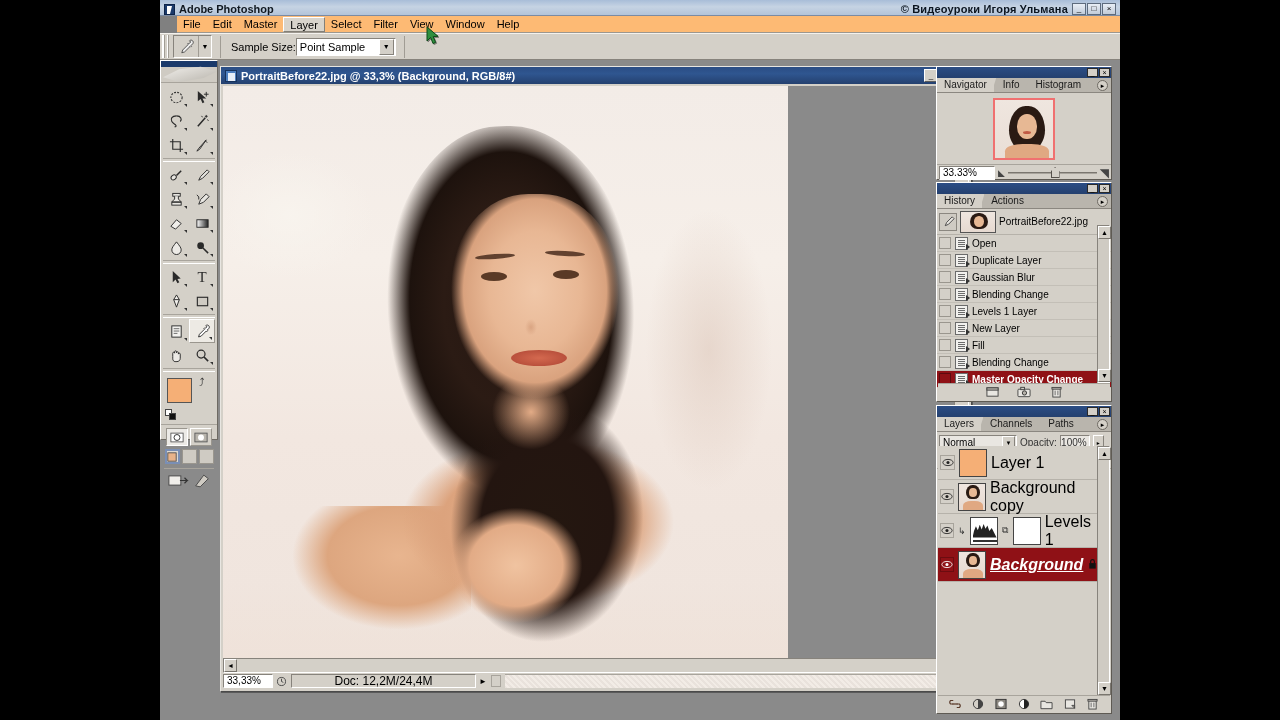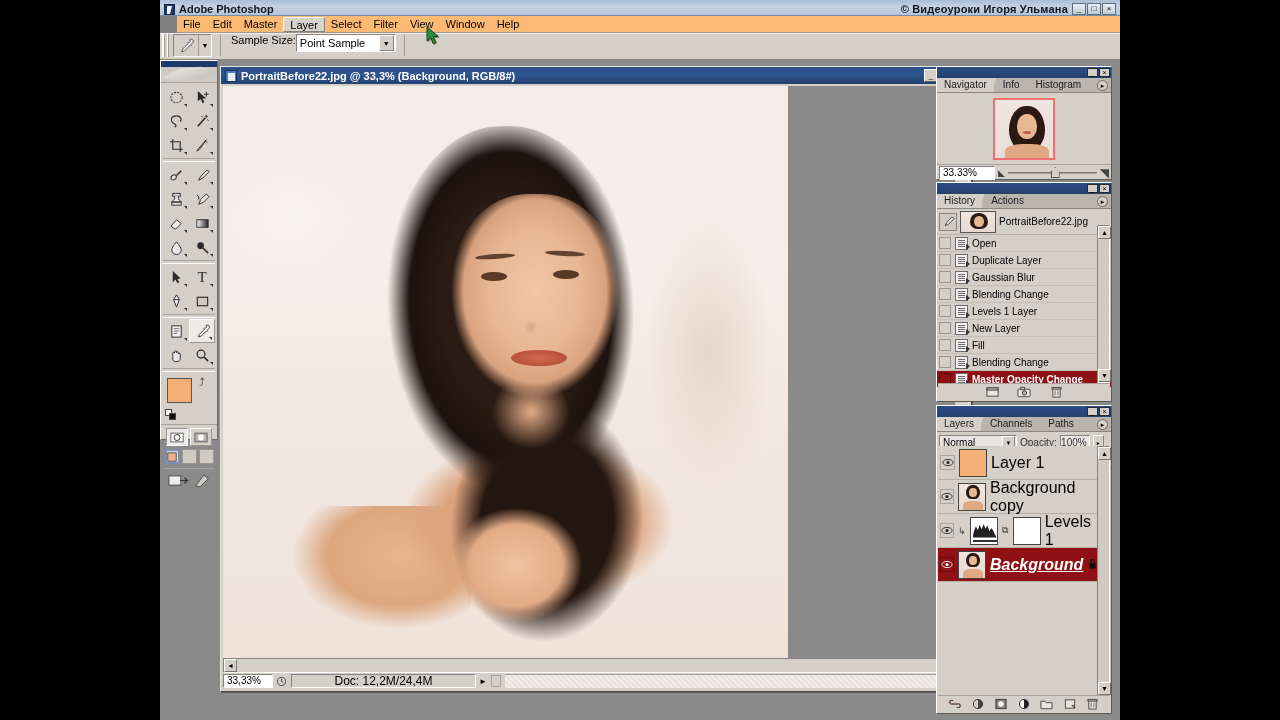--- a/index.html
+++ b/index.html
@@ -61,21 +61,21 @@
   .menuitem.active {
     background:#d8d4cc;
     border:1px solid; border-color:#fff #848078 #848078 #fff;
   }
 
   
   .optionsbar {
     position:absolute; left:0; top:33px; width:960px; height:27px;
     background:#d4d0c8;
     border-top:1px solid #f4f2ee; border-bottom:1px solid #87837c;
-    display:flex; 
+    display:flex; align-items:center;
   }
   .gripper {
     width:8px; height:23px; margin:0 3px 0 2px;
     background:repeating-linear-gradient(to right,#fff 0 1px,#a09c94 1px 2px,#d4d0c8 2px 4px);
     border-left:1px solid #fff;
   }
   .tool-well {
     display:flex; align-items:center; height:23px;
     border:1px solid; border-color:#87837c #fff #fff #87837c;
     background:#d4d0c8;

